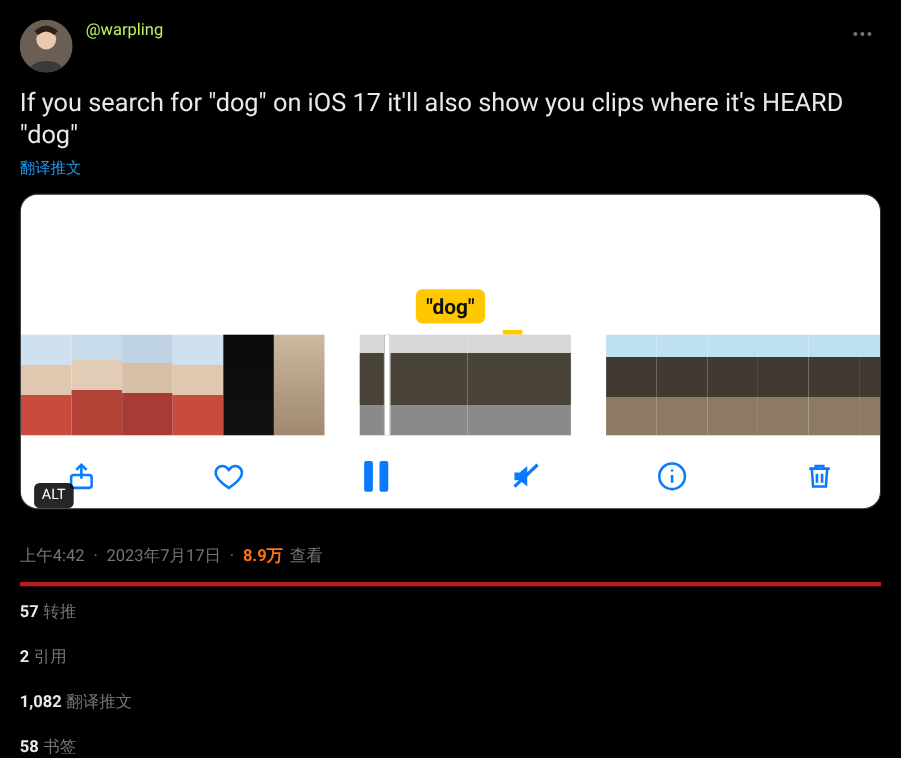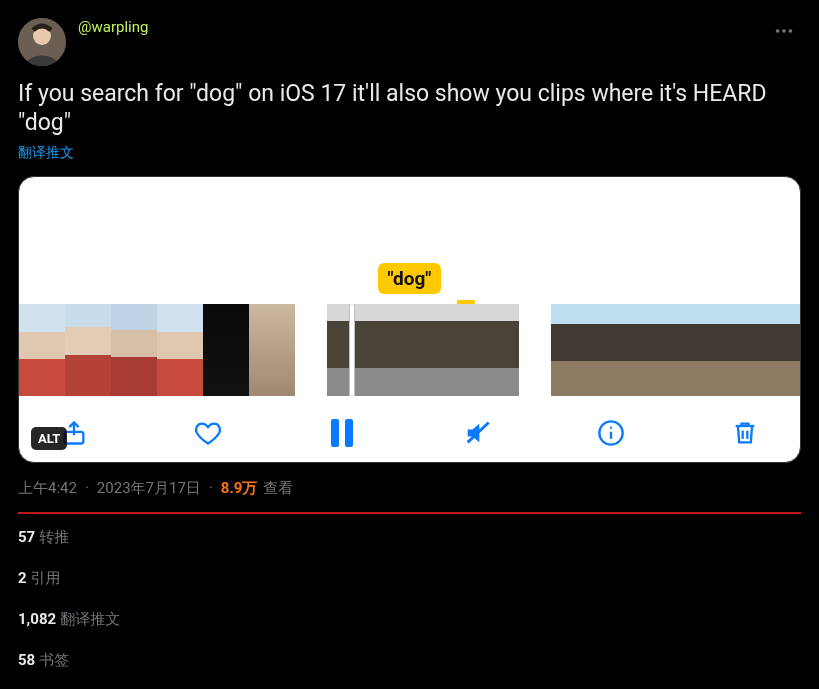--- a/index.html
+++ b/index.html
@@ -140,37 +140,37 @@
   display: flex;
   align-items: center;
   justify-content: center;
 }
 .ico svg { width: 28px; height: 28px; stroke: currentColor; fill: none; stroke-width: 2; }
 .pause-bars { display:flex; gap:6px; }
 .pause-bars span { display:block; width:8px; height:28px; background:#0a7aff; border-radius:2px; }
 .alt-badge {
   background: rgba(0,0,0,0.85);
   color: #fff;
-  font-weight: 700;
+  font-weight: 400;
   font-size: 13px;
   padding: 4px 7px;
   border-radius: 5px;
   position: absolute;
   left: 12px;
-  bottom: 12px;
+  bottom: 0;
 }
 .meta-row {
   display: flex;
   align-items: center;
   gap: 6px;
   color: #71767b;
   font-size: 15px;
-  margin-top: 16px;
+  margin-top: 33px;
   padding-bottom: 14px;
-  border-bottom: 2px solid #b91c1c;
+  border-bottom: 4px solid #b91c1c;
 }
 .meta-row .dot { margin: 0 2px; }
 .views-num { color: #f97316; font-weight: 700; }
 .stats-row {
   display: flex;
   gap: 22px;
   color: #71767b;
   font-size: 15px;
   padding: 14px 0;
   flex-direction: column;

